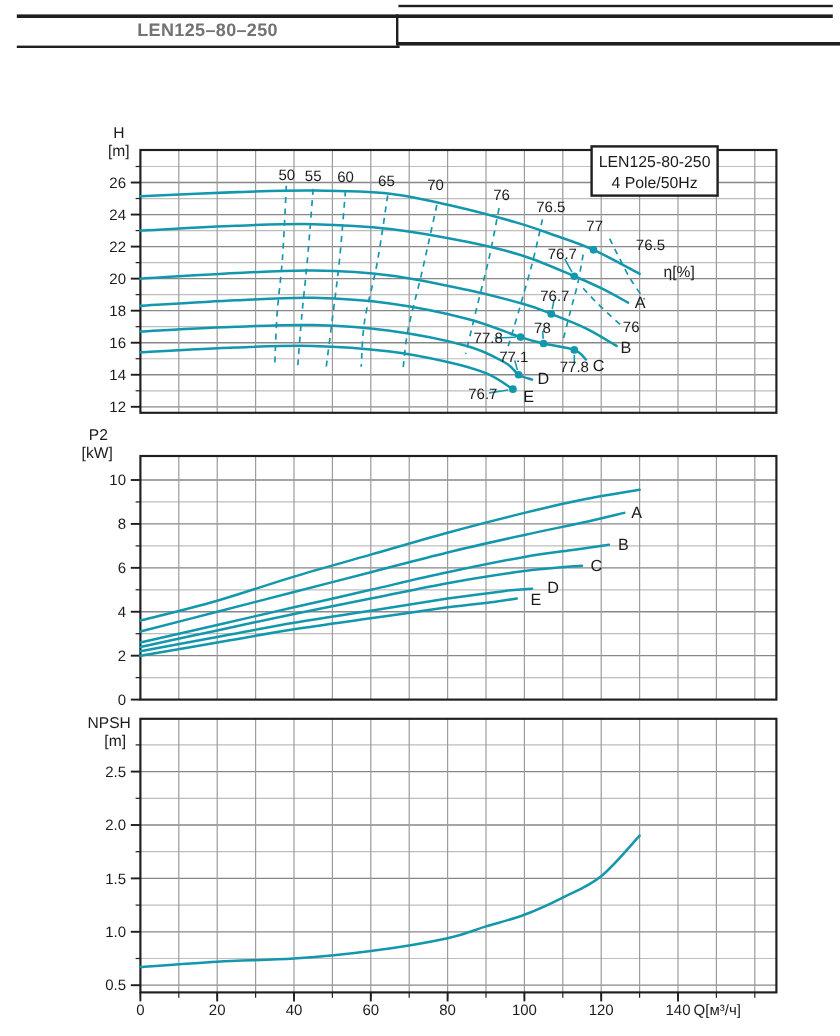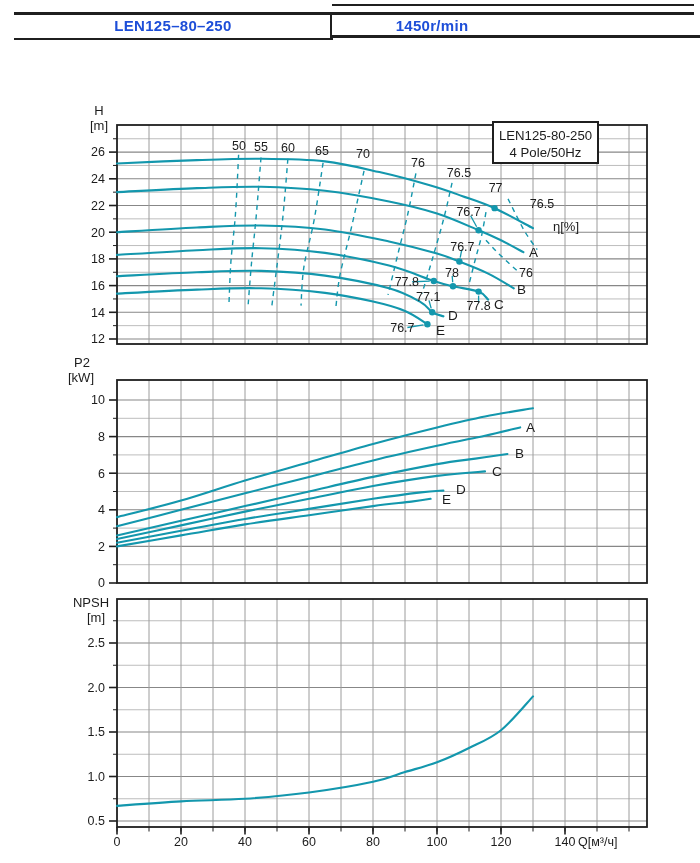--- a/index.html
+++ b/index.html
@@ -4,37 +4,36 @@
 <style>
   html,body{margin:0;padding:0;background:#fff;}
   body{width:700px;height:863px;position:relative;font-family:"Liberation Sans",sans-serif;overflow:hidden;}
   .titlebar{position:absolute;left:0;top:0;width:700px;height:50px;}
   .hline{position:absolute;background:#1f1f1f;}
   .hl-topthin{left:332px;right:6px;top:4px;height:1.5px;}
   .hl-top{left:14px;right:6px;top:12px;height:2.5px;}
   .hl-botleft{left:14px;width:319px;top:37.5px;height:2.5px;}
   .hl-botright{left:331px;right:0px;top:35px;height:2.5px;}
   .hl-div{left:330px;top:12px;width:2px;height:26px;}
-  .hcell{position:absolute;top:15px;height:22px;line-height:22px;font-size:15px;font-weight:bold;color:#1d4ed8;text-align:center;letter-spacing:.3px;}
+  .hcell{position:absolute;top:15px;height:22px;line-height:22px;font-size:15px;font-weight:bold;color:#737373;text-align:center;letter-spacing:.3px;}
   .hcell.left{left:14px;width:318px;}
   .hcell.right{left:332px;width:200px;}
   #chart-svg{position:absolute;left:0;top:0;}
   svg text{fill:#1c1c1c;}
 </style>
 </head>
 <body>
 
 <div class="titlebar">
   <div class="hline hl-topthin"></div>
   <div class="hline hl-top"></div>
   <div class="hline hl-div"></div>
   <div class="hline hl-botleft"></div>
   <div class="hline hl-botright"></div>
   <div class="hcell left">LEN125–80–250</div>
-  <div class="hcell right">1450r/min</div>
 </div>
 
 <svg id="chart-svg" width="700" height="863" viewBox="0 0 700 863">
     <g>
       <line x1="117" y1="325.65" x2="647" y2="325.65" stroke="#bdbdbd" stroke-width="1"></line>
       <line x1="117" y1="298.95" x2="647" y2="298.95" stroke="#bdbdbd" stroke-width="1"></line>
       <line x1="117" y1="272.25" x2="647" y2="272.25" stroke="#bdbdbd" stroke-width="1"></line>
       <line x1="117" y1="245.55" x2="647" y2="245.55" stroke="#bdbdbd" stroke-width="1"></line>
       <line x1="117" y1="218.85000000000002" x2="647" y2="218.85000000000002" stroke="#bdbdbd" stroke-width="1"></line>
       <line x1="117" y1="192.15" x2="647" y2="192.15" stroke="#bdbdbd" stroke-width="1"></line>

